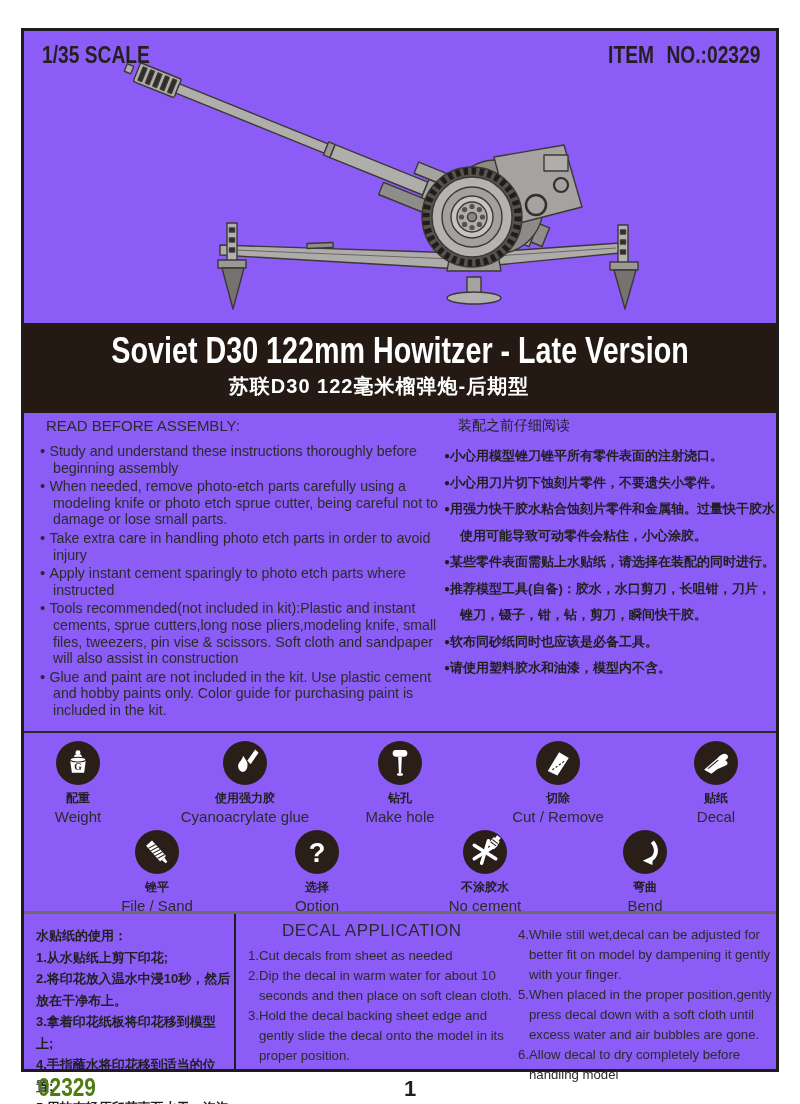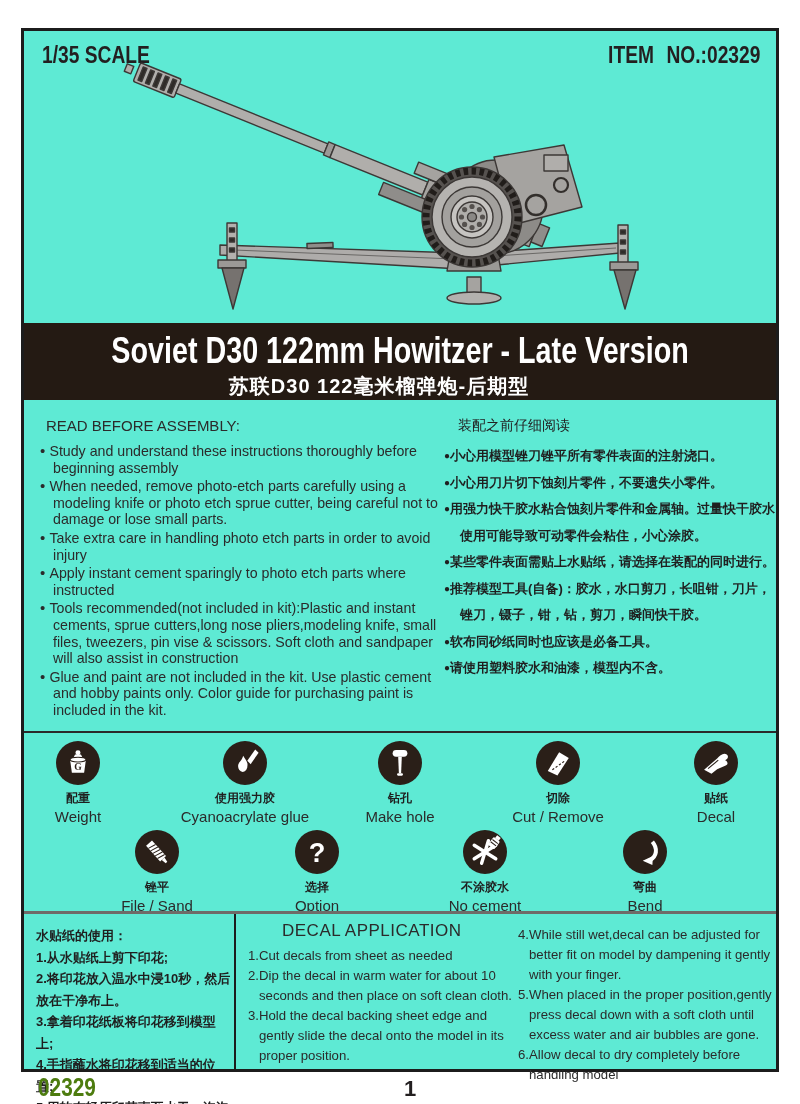--- a/index.html
+++ b/index.html
@@ -1,32 +1,32 @@
 <!DOCTYPE html>
 <html><head>
 <meta charset="utf-8">
 <style>
   * { margin:0; padding:0; box-sizing:border-box; }
   body { background:#ffffff; font-family:"Liberation Sans", sans-serif; color:#222; }
   .page { position:relative; width:800px; height:1104px; background:#fff; overflow:hidden; }
 
   .frame { position:absolute; left:21px; top:28px; width:758px; height:1044px;
-           border:3px solid #1c1c1c; background:#5eead4; }
+           border:3px solid #1c1c1c; background:#8b5cf6; }
 
   .cond { display:inline-block; transform:scaleX(.8); transform-origin:0 50%;
           font-weight:bold; letter-spacing:0; white-space:nowrap; }
 
   .scale-label { position:absolute; left:18px; top:10px; font-size:24px; color:#231f20; }
   .item-label  { position:absolute; right:16px; top:10px; font-size:24px; color:#231f20;
                  text-align:right; }
   .item-label .cond { transform-origin:100% 50%; word-spacing:9px; }
 
   .art { position:absolute; left:0; top:26px; width:752px; height:266px; }
 
-  .title-bar { position:absolute; left:0; top:292px; width:752px; height:77px;
+  .title-bar { position:absolute; left:0; top:292px; width:752px; height:90px;
                background:#241a13; color:#fff; }
   .title-en { text-align:center; margin-top:7px; font-size:35px; font-weight:bold; }
   .title-en .cond { transform:scale(.82,1.06); transform-origin:50% 50%; }
   .title-zh { text-align:center; padding-right:42px; margin-top:3px;
               font-size:20px; font-weight:bold; letter-spacing:1px; }
 
   .rb-en { position:absolute; left:16px; top:386px; width:406px; }
   .rb-en-heading { font-size:15px; margin-left:6px; margin-bottom:9px; color:#2b2b2b; }
   .rb-en ul { list-style:none; }
   .rb-en li { font-size:14.2px; line-height:16.6px; color:#2b2b2b;

